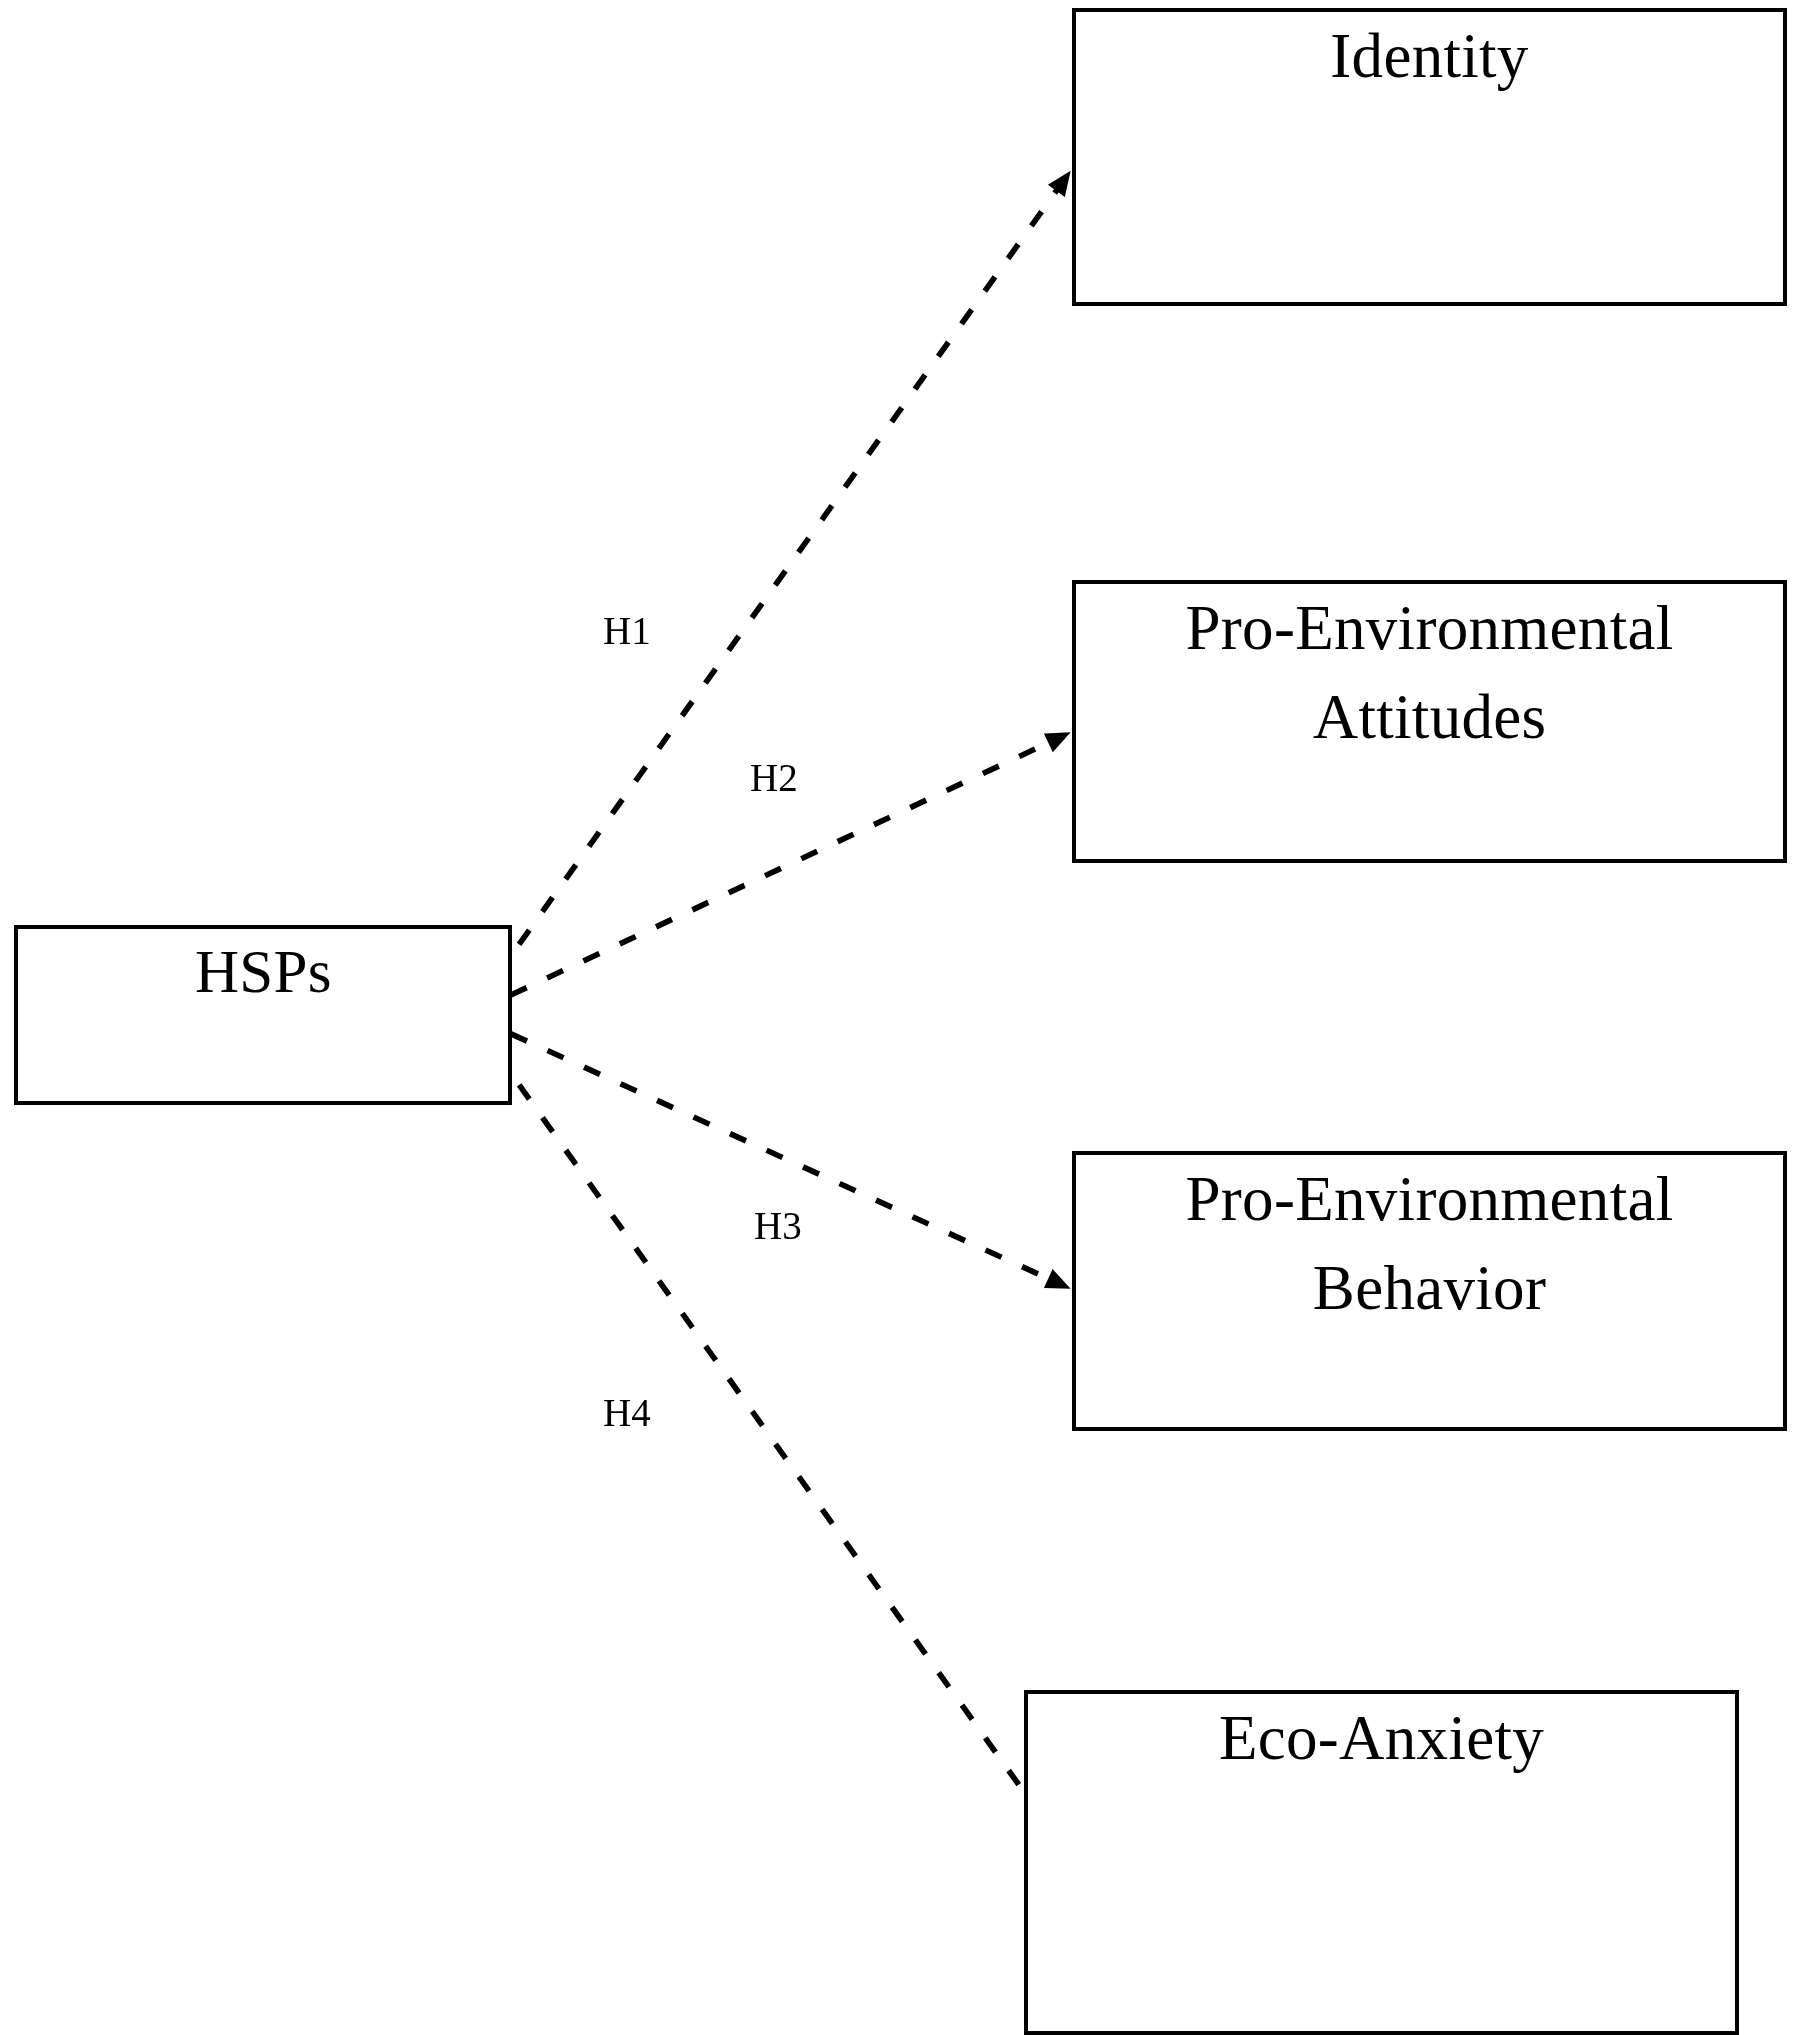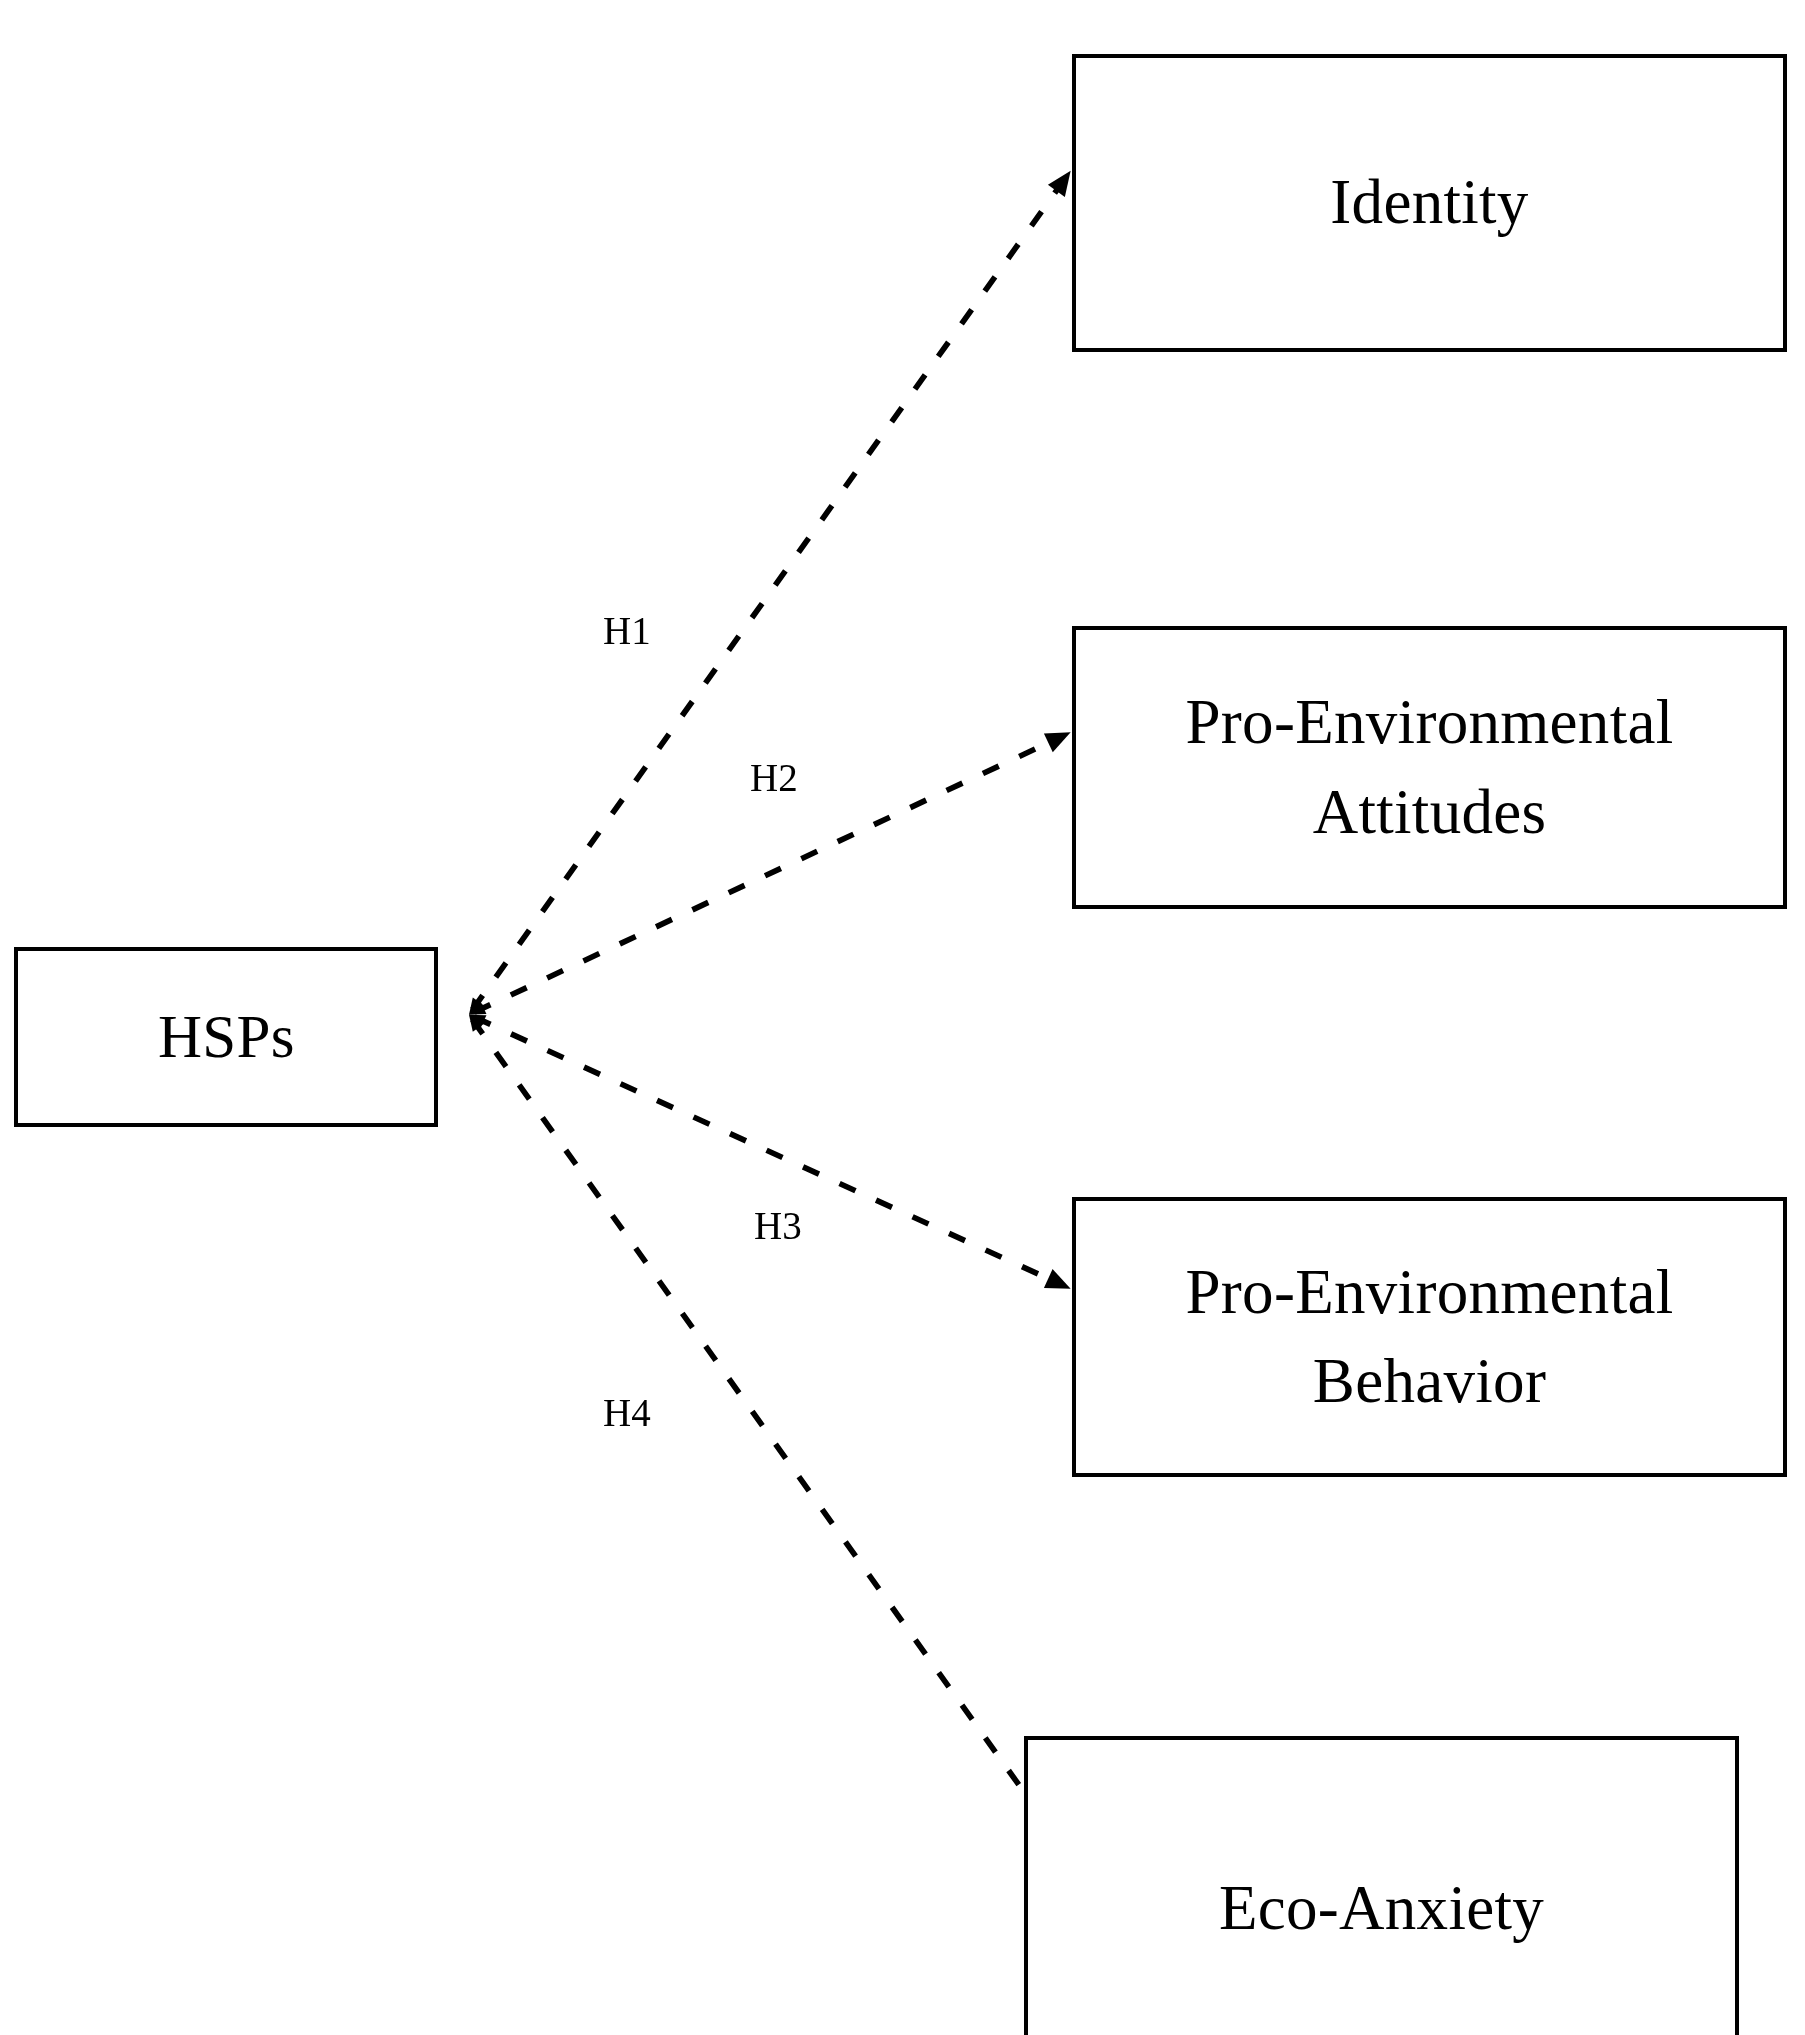--- a/index.html
+++ b/index.html
@@ -22,24 +22,22 @@
     width: 1805px;
     height: 2035px;
     pointer-events: none;
   }
   .node {
     position: absolute;
     box-sizing: border-box;
     border: 4.6px solid #000000;
     background: #ffffff;
     display: flex;
-    align-items: center;
     justify-content: center;
     text-align: center;
-    margin-top: 46px;
   }
   .node-label {
     font-family: "Liberation Serif", "DejaVu Serif", serif;
     font-size: 63px;
     line-height: 1.42;
     color: #000000;
     letter-spacing: 0.3px;
     white-space: pre-line;
   }
   #node-hsps .node-label {
@@ -76,21 +74,21 @@
         <polygon points="2082.0,2506.0 2030.0,2504.6 2046.8,2467.7" fill="#000000"></polygon>
         <polygon points="912.0,1973.0 946.0,1973.9 935.0,1998.0" fill="#000000"></polygon>
       </g>
       <g>
         <line x1="918.9" y1="1982.7" x2="2060.8" y2="3582.1" stroke="#000000" stroke-width="11" stroke-dasharray="34 44" stroke-linecap="butt"></line>
         <polygon points="2085.0,3616.0 2040.7,3588.8 2073.7,3565.3" fill="#000000"></polygon>
         <polygon points="912.0,1973.0 941.0,1990.8 919.4,2006.2" fill="#000000"></polygon>
       </g>
     </svg>
 
-  <div class="node" id="node-hsps" style="left: 14.4px; top: 901px; width: 424px; height: 180px; border-color: rgb(0, 0, 0); background: rgb(255, 255, 255);">
+  <div class="node" id="node-hsps" style="left: 14.4px; top: 925px; width: 498px; height: 180px; border-color: rgb(0, 0, 0); background: rgb(255, 255, 255);">
     <span class="node-label">HSPs</span>
   </div>
 
   <div class="node" id="node-identity" style="left: 1072px; top: 7.7px; width: 715px; height: 298px; border-color: rgb(0, 0, 0); background: rgb(255, 255, 255);">
     <span class="node-label">Identity</span>
   </div>
 
   <div class="node" id="node-pro-environmental-attitudes" style="left: 1072px; top: 580px; width: 715px; height: 283px; border-color: rgb(0, 0, 0); background: rgb(255, 255, 255);">
     <span class="node-label">Pro-Environmental
 Attitudes</span>

